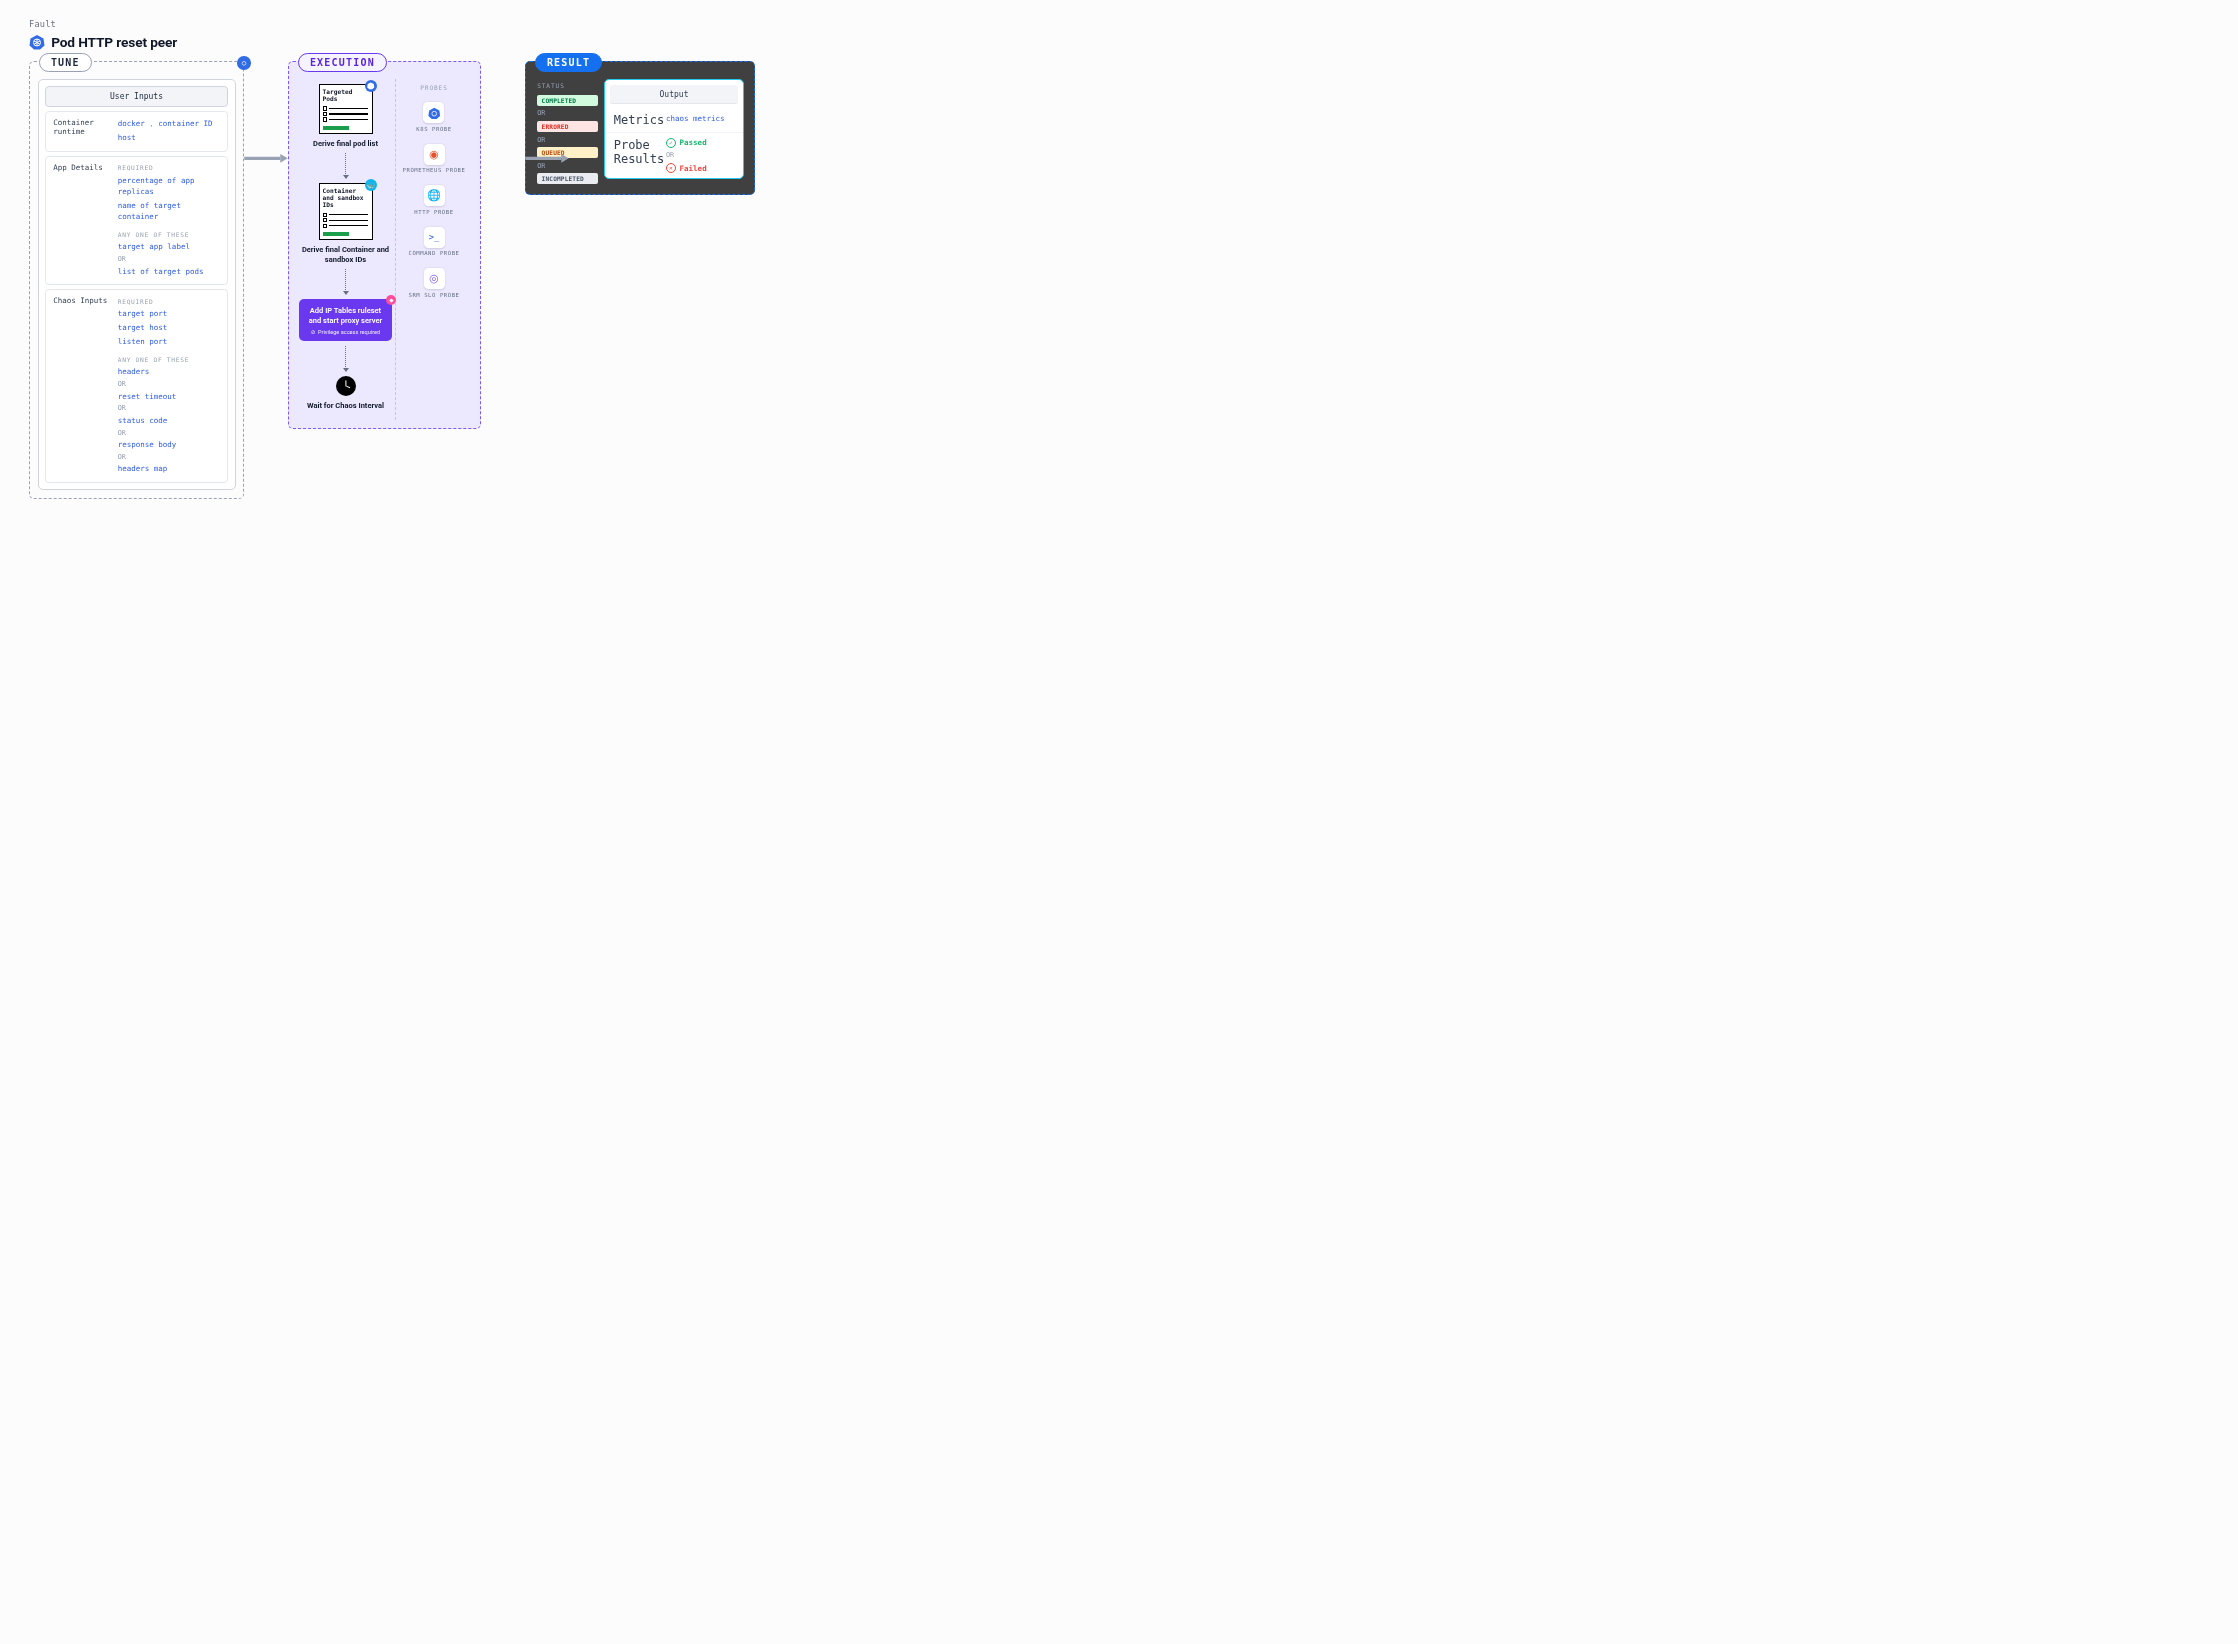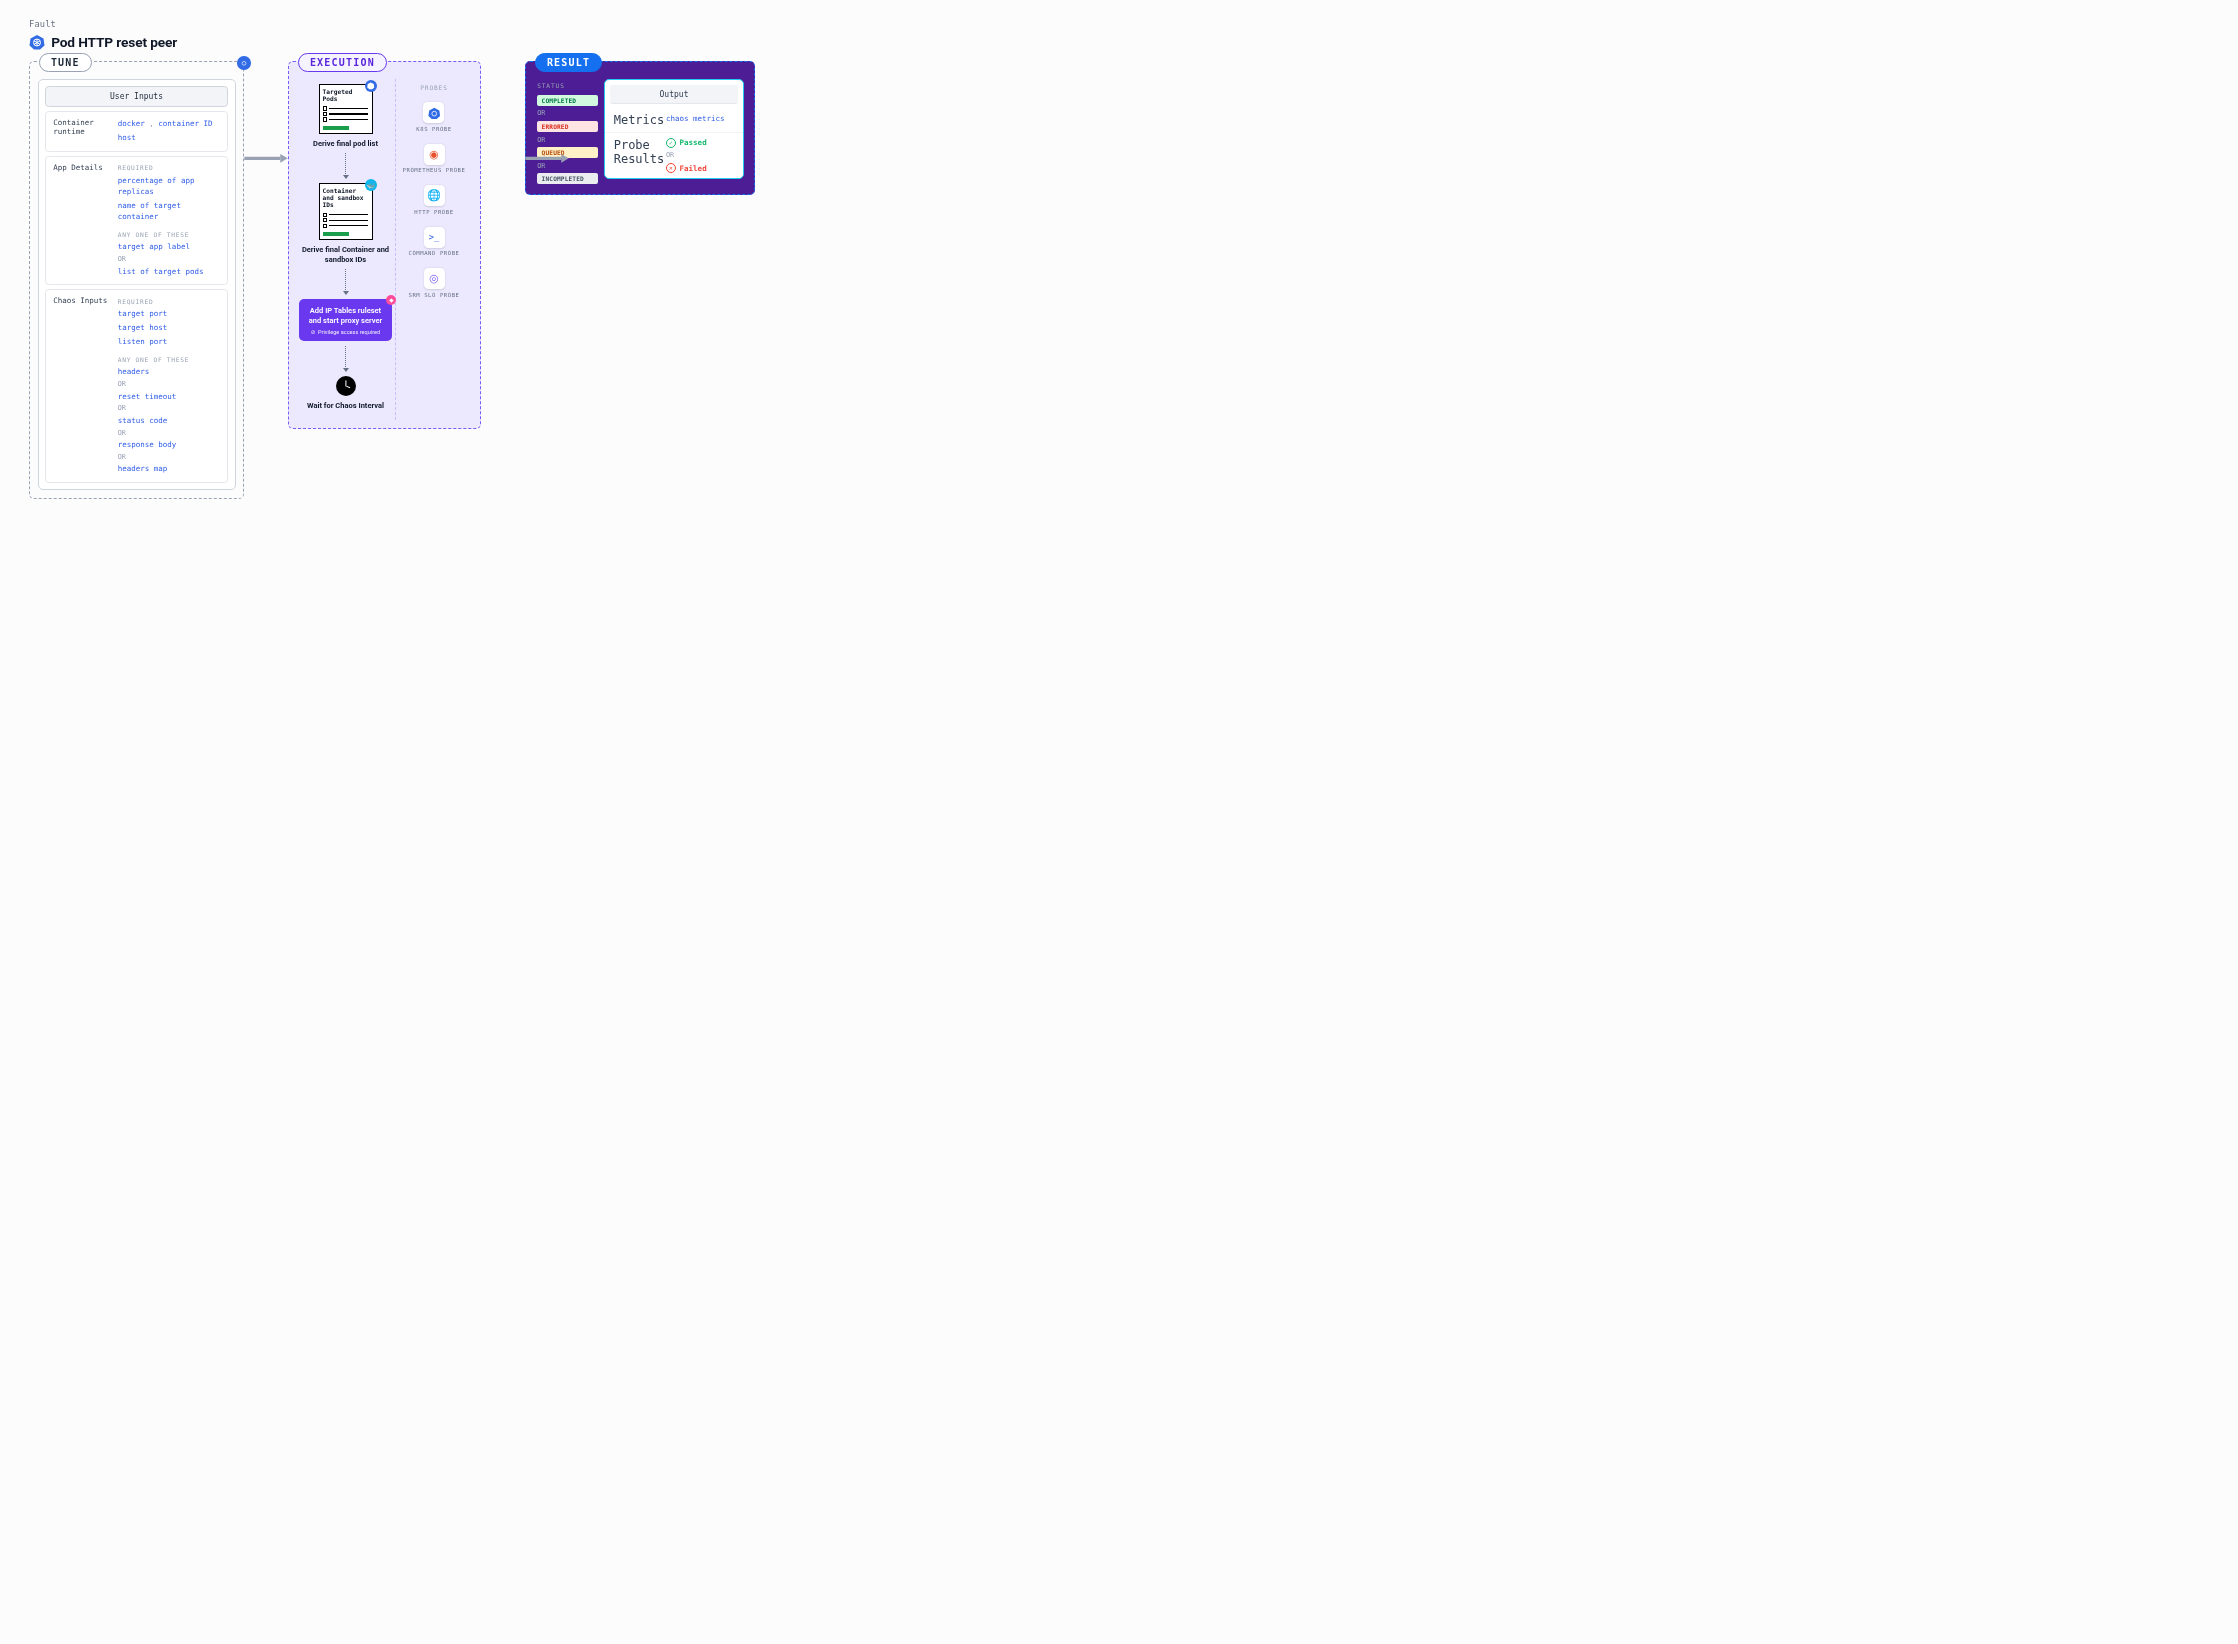--- a/index.html
+++ b/index.html
@@ -36,21 +36,21 @@
 .pill-exec   { background:#f4f3ff; border:0.9px solid #6938ef; color:#5925dc; }
 .pill-result { background:#1570ef; border:0.9px solid #1570ef; color:#fff; }
 
 
 .panel {
   border:0.9px dashed #98a2b3; border-radius:5px;
   padding:17.4px 7.5px 7.5px; min-height:75px;
   position:relative; background:transparent;
 }
 .panel-exec   { border-color:#7a5af8; background:#ece9fe; display:flex; }
-.panel-result { border-color:#1570ef; background:#4c1d95; display:flex; }
+.panel-result { border-color:#1570ef; background:#404040; display:flex; }
 
 
 .card {
   border:0.6px solid #d0d5dd; border-radius:5px; background:#fff;
   padding:0; overflow:hidden;
 }
 .card-header {
   background:#f2f4f7; border:0.6px solid #d0d5dd; border-radius:3.7px;
   margin:6.2px 6.2px 3.7px; padding:5px 7.5px; text-align:center;
   font-family: monospace; font-size:8px; color:#1d2939;

